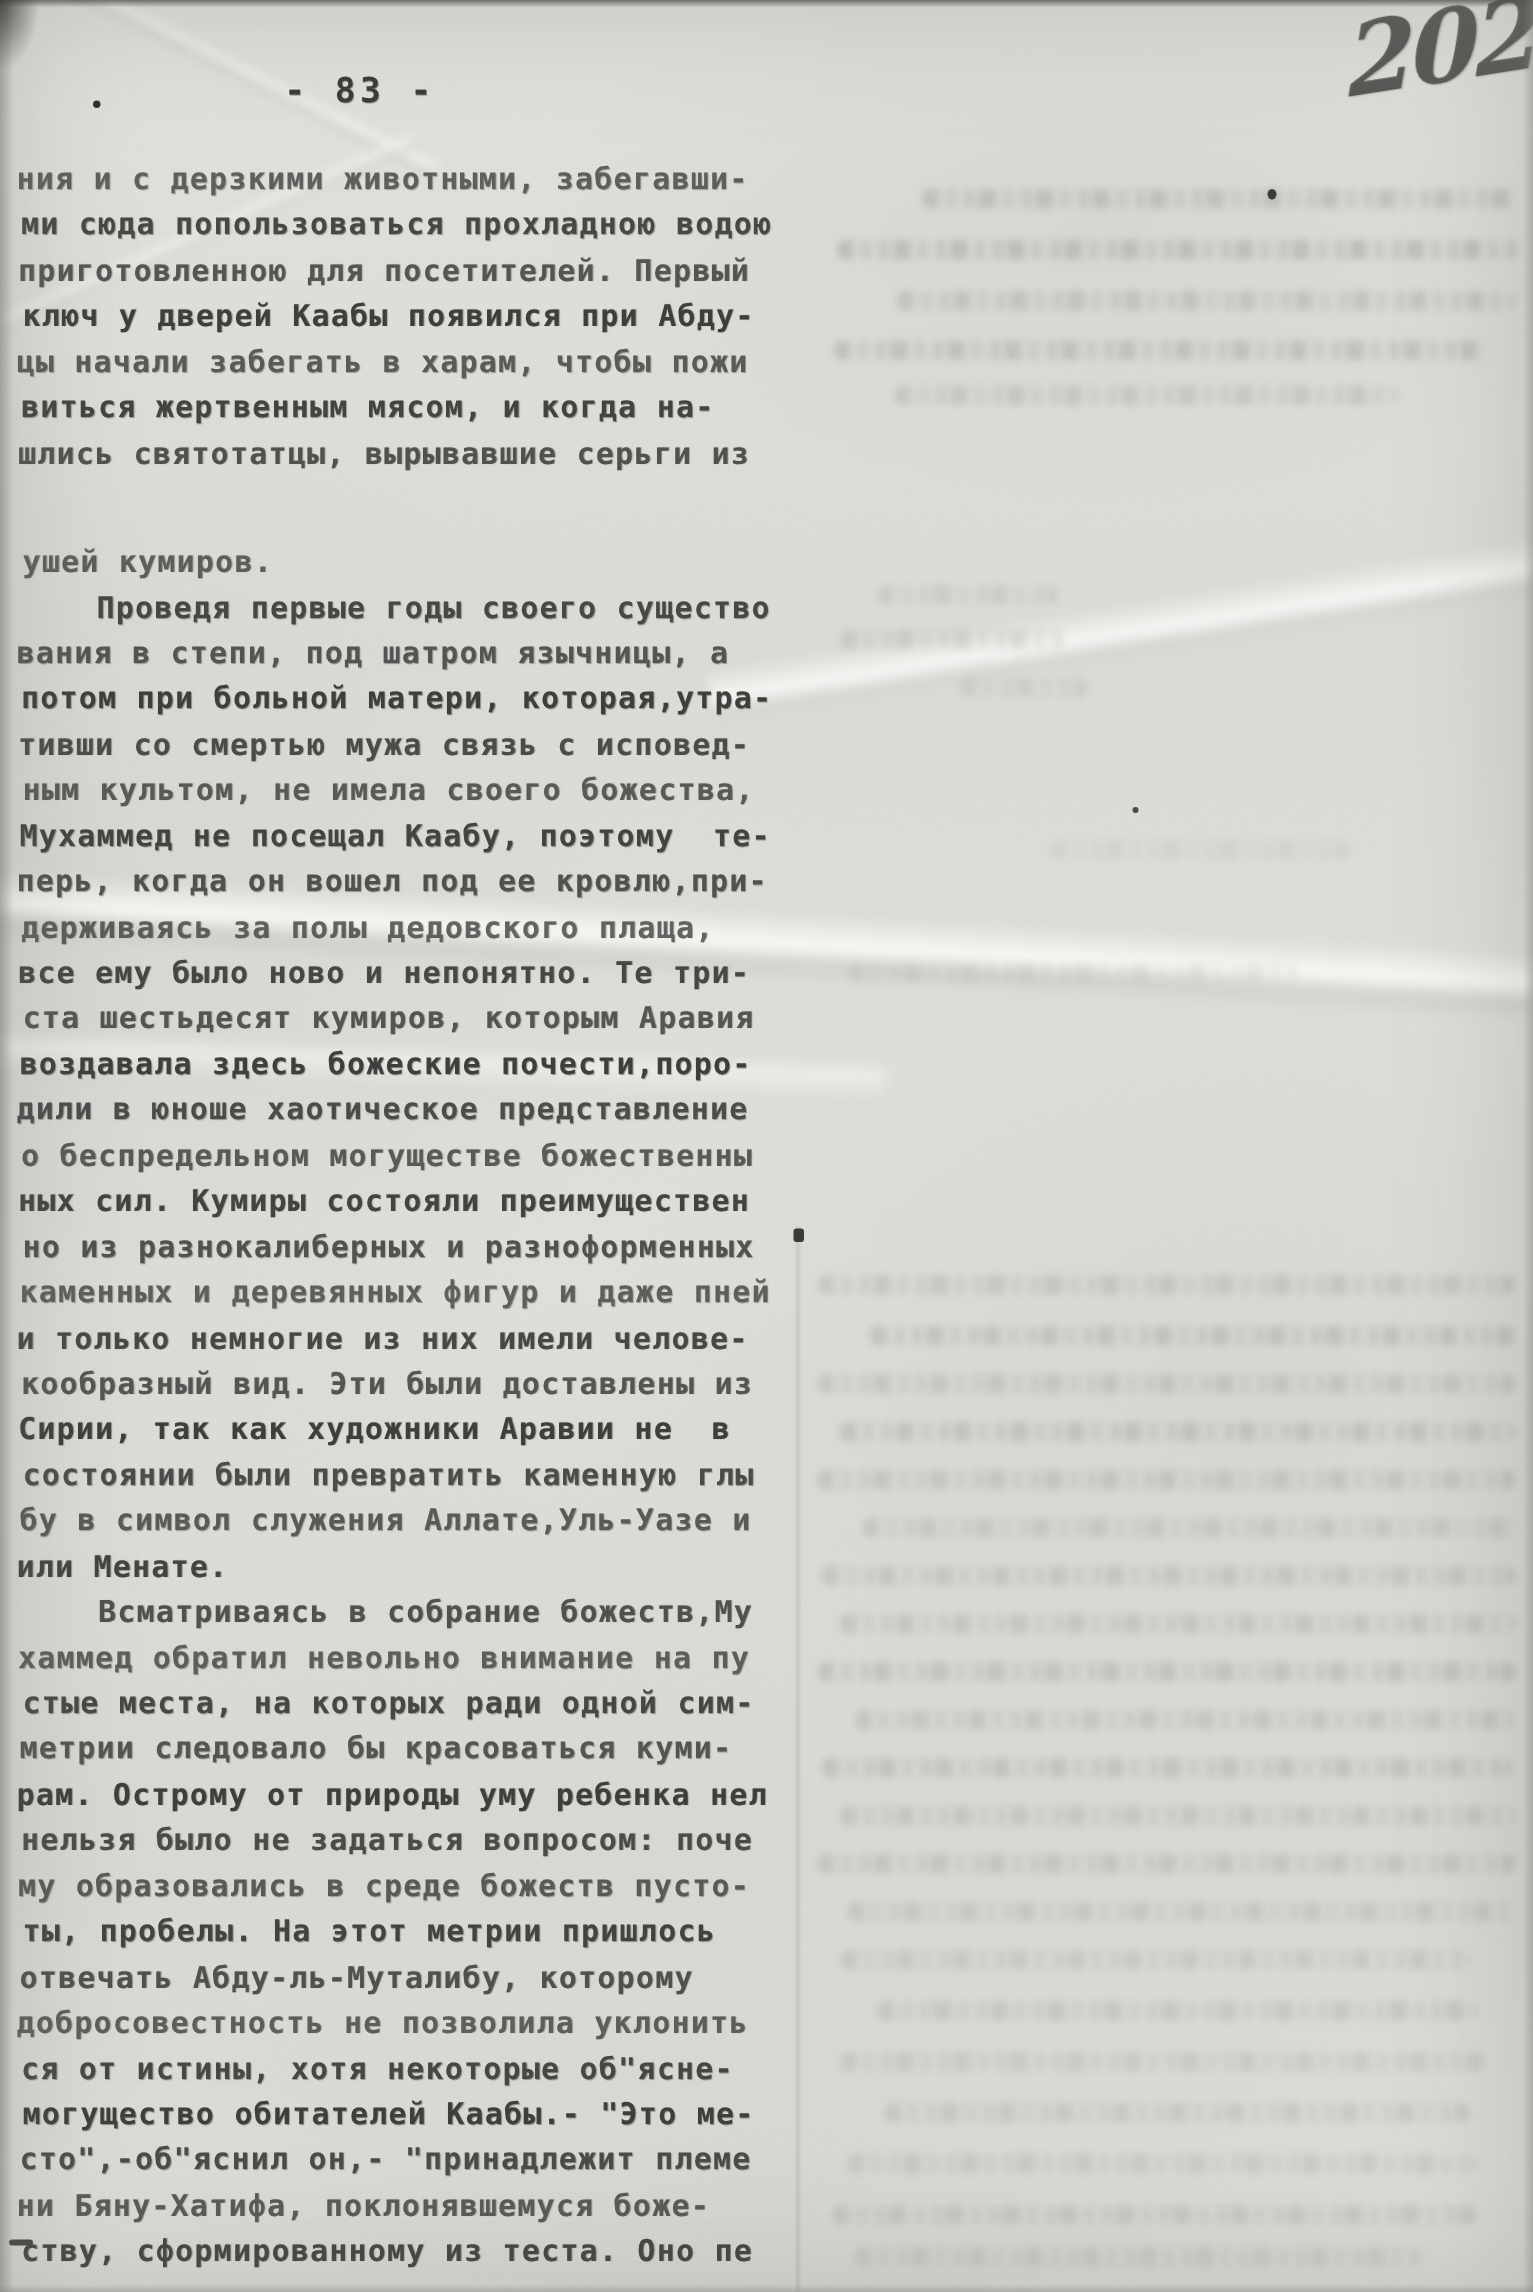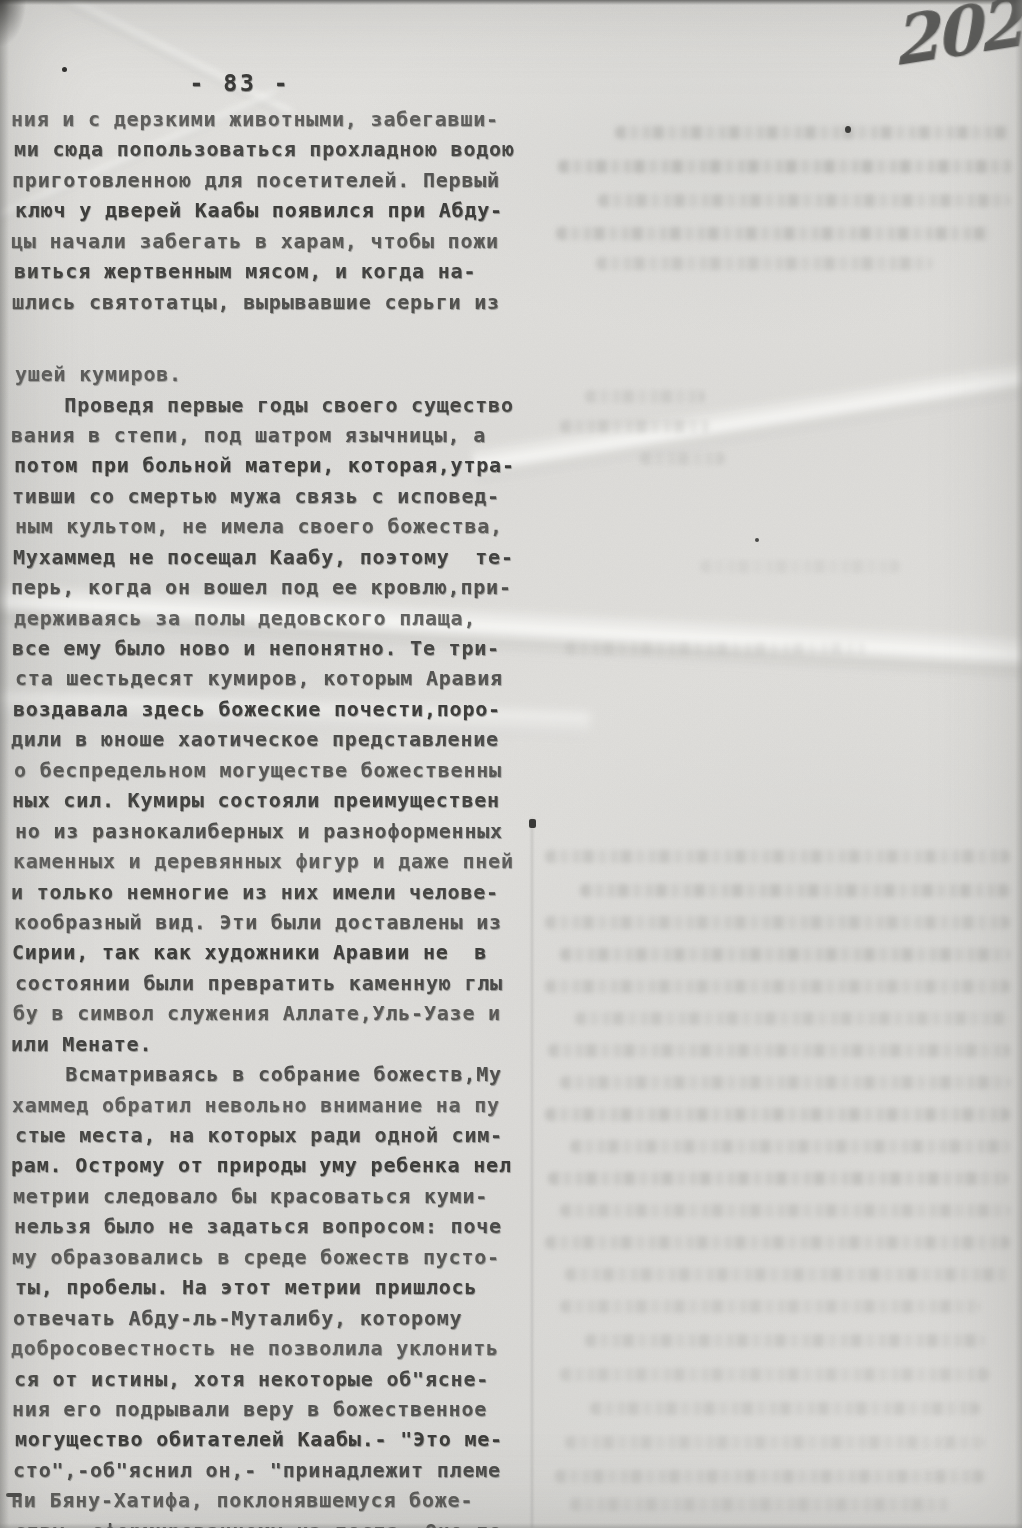--- a/index.html
+++ b/index.html
@@ -49,21 +49,21 @@
     font-family:"DejaVu Serif","Liberation Serif",serif;
     font-style:italic;font-weight:700;font-size:66px;
     color:rgba(68,68,66,.82);
     transform:rotate(-9deg) skewX(-8deg);
     letter-spacing:-3px;
     filter:blur(.4px);
     text-shadow:1px 1px 1px rgba(90,90,88,.35);
   }
   
   .typed-header{
-    position:absolute;left:150px;top:70px;width:180px;text-align:center;
+    position:absolute;left:150px;top:48px;width:180px;text-align:center;
     font-size:23px;font-weight:700;letter-spacing:3px;color:#3b3b39;
     text-shadow:.5px .5px .7px rgba(55,55,53,.55);
     filter:blur(.3px);
   }
   
   .text-column{
     position:absolute;left:13px;top:104px;width:522px;
     filter:blur(.3px);
   }
   .tline{
@@ -168,29 +168,28 @@
       <div class="tline" style="opacity: 0.76; transform: translateX(0px);">каменных и деревянных фигур и даже пней</div>
       <div class="tline" style="opacity: 0.9; transform: translateX(-2px);">и только немногие из них имели челове-</div>
       <div class="tline" style="opacity: 0.816; transform: translateX(1px);">кообразный вид. Эти были доставлены из</div>
       <div class="tline" style="opacity: 0.956; transform: translateX(-1px);">Сирии, так как художники Аравии не  в</div>
       <div class="tline" style="opacity: 0.872; transform: translateX(2px);">состоянии были превратить каменную глы</div>
       <div class="tline" style="opacity: 0.788; transform: translateX(0px);">бу в символ служения Аллате,Уль-Уазе и</div>
       <div class="tline" style="opacity: 0.928; transform: translateX(-2px);">или Менате.</div>
       <div class="tline" style="opacity: 0.844; transform: translateX(1px);">    Всматриваясь в собрание божеств,Му</div>
       <div class="tline" style="opacity: 0.76; transform: translateX(-1px);">хаммед обратил невольно внимание на пу</div>
       <div class="tline" style="opacity: 0.9; transform: translateX(2px);">стые места, на которых ради одной сим-</div>
+      <div class="tline" style="opacity: 0.816; transform: translateX(0px);">метрии следовало бы красоваться куми-</div>
       <div class="tline" style="opacity: 0.956; transform: translateX(-2px);">рам. Острому от природы уму ребенка нел</div>
-      <div class="tline" style="opacity: 0.816; transform: translateX(0px);">метрии следовало бы красоваться куми-</div>
       <div class="tline" style="opacity: 0.872; transform: translateX(1px);">нельзя было не задаться вопросом: поче</div>
       <div class="tline" style="opacity: 0.788; transform: translateX(-1px);">му образовались в среде божеств пусто-</div>
       <div class="tline" style="opacity: 0.928; transform: translateX(2px);">ты, пробелы. На этот метрии пришлось</div>
       <div class="tline" style="opacity: 0.844; transform: translateX(0px);">отвечать Абду-ль-Муталибу, которому</div>
       <div class="tline" style="opacity: 0.76; transform: translateX(-2px);">добросовестность не позволила уклонить</div>
       <div class="tline" style="opacity: 0.9; transform: translateX(1px);">ся от истины, хотя некоторые об"ясне-</div>
-      <div class="tline" style="opacity: 0.816; transform: translateX(-1px);">ния его подрывали веру в божественное</div>
       <div class="tline" style="opacity: 0.956; transform: translateX(2px);">могущество обитателей Каабы.- "Это ме-</div>
       <div class="tline" style="opacity: 0.872; transform: translateX(0px);">сто",-об"яснил он,- "принадлежит племе</div>
       <div class="tline" style="opacity: 0.788; transform: translateX(-2px);">ни Бяну-Хатифа, поклонявшемуся боже-</div>
       <div class="tline" style="opacity: 0.928; transform: translateX(1px);">ству, сформированному из теста. Оно пе</div>
     </div>
 
   <div class="speck s1"></div>
   <div class="speck s2"></div>
   <div class="speck s3"></div>
   <div class="speck s4"></div>

